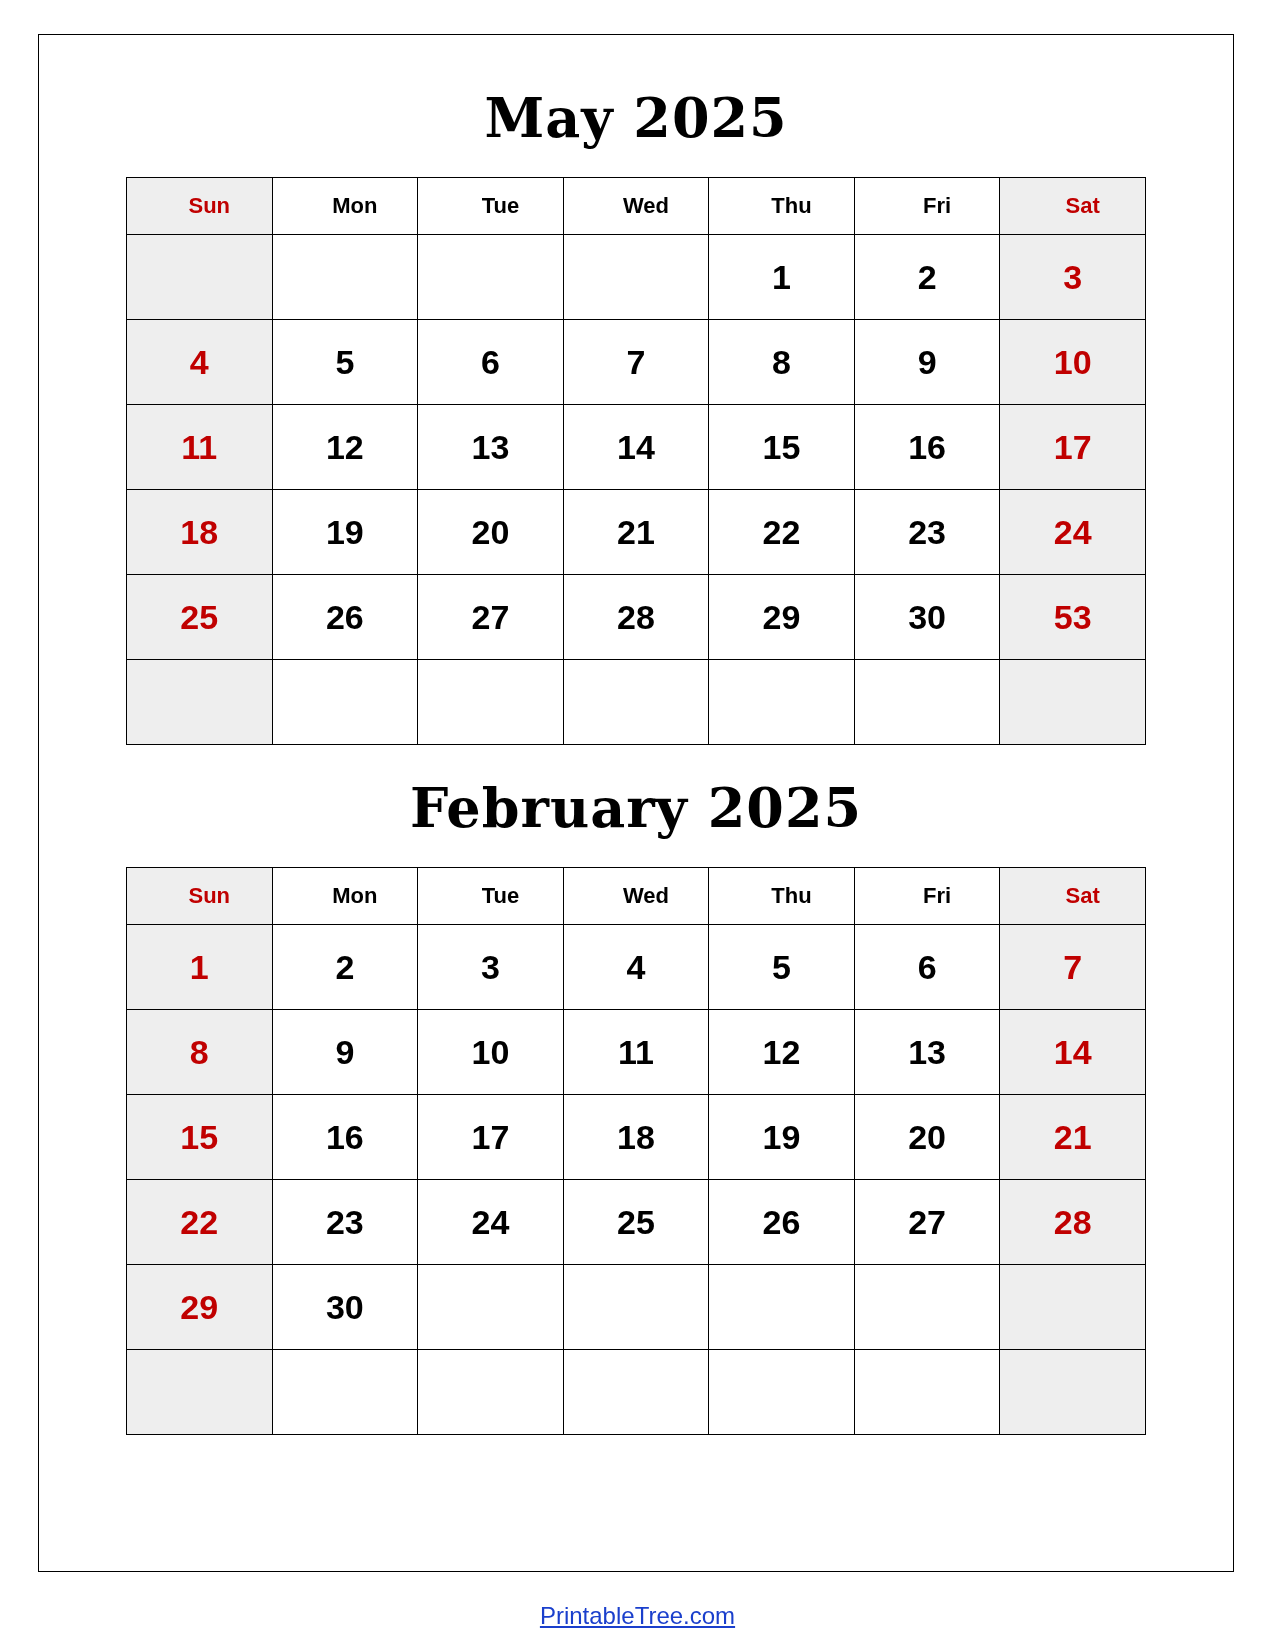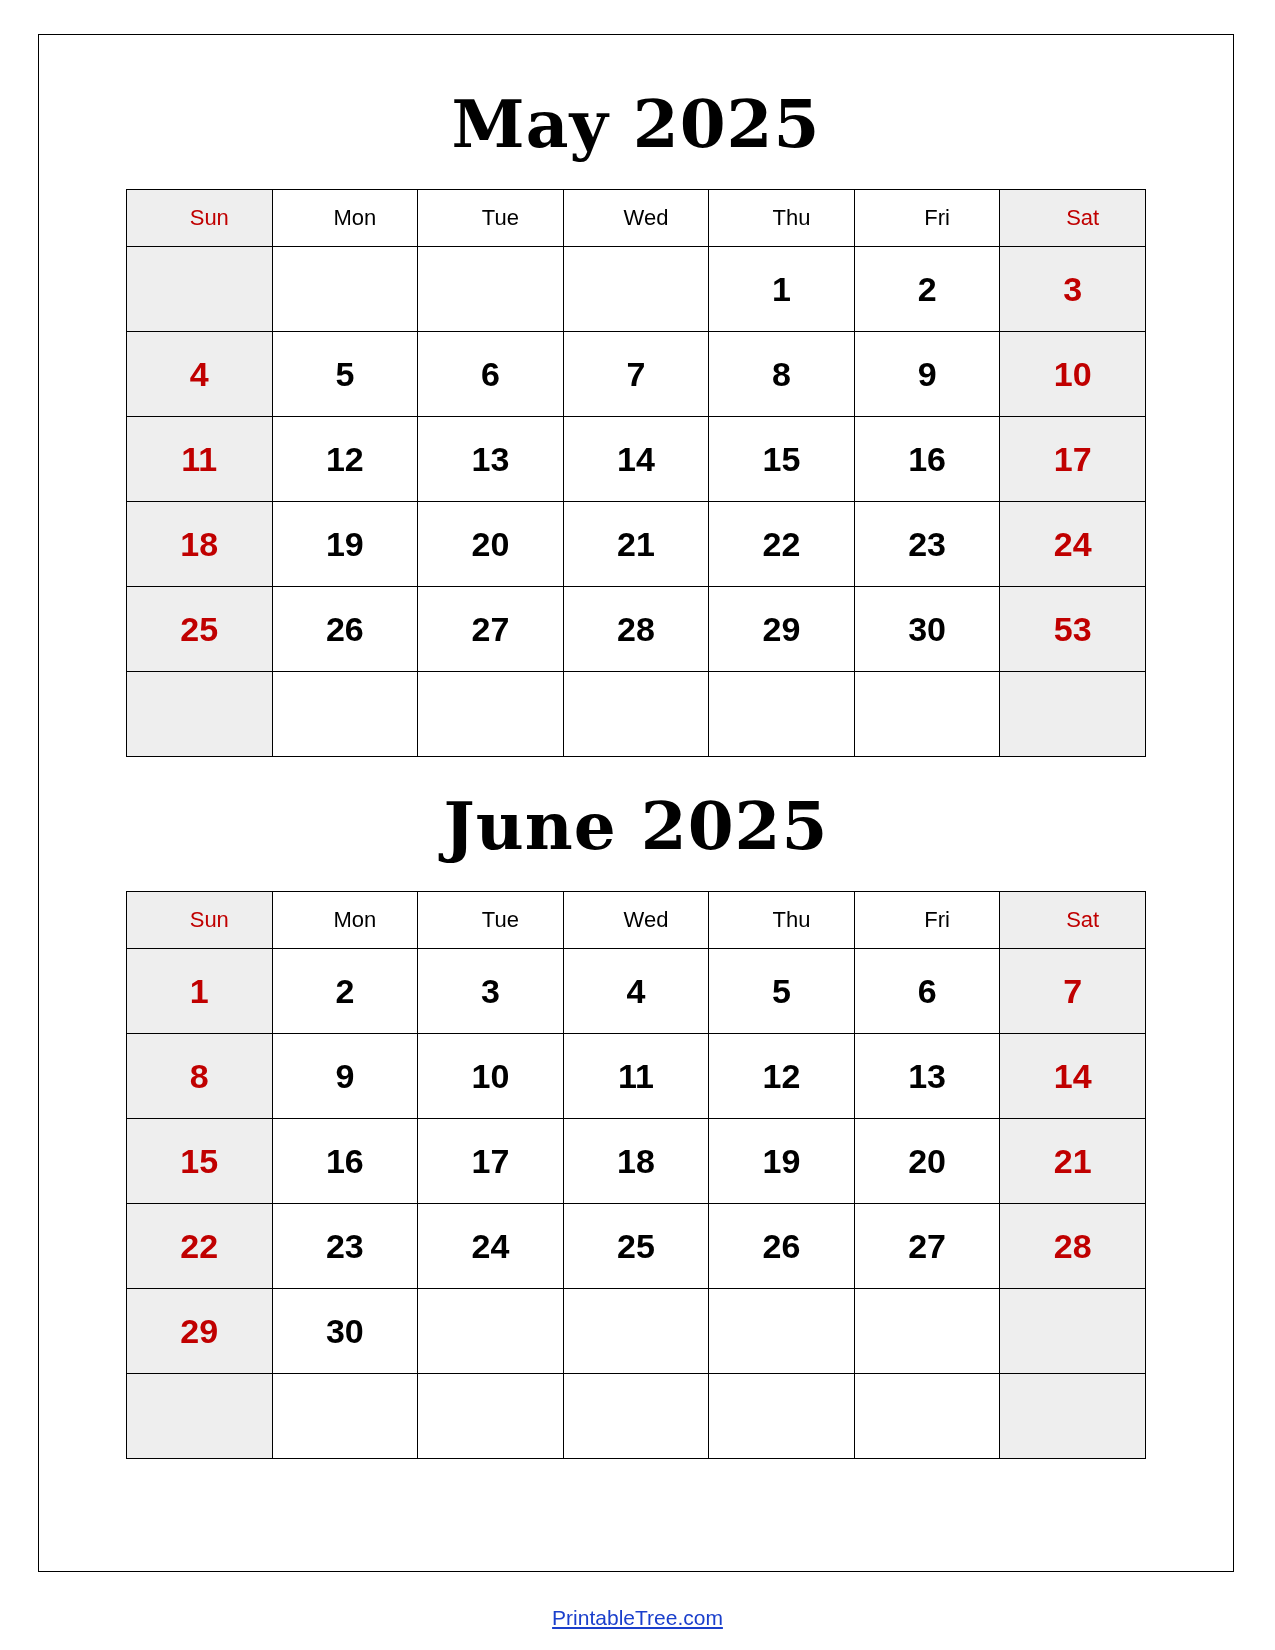--- a/index.html
+++ b/index.html
@@ -24,21 +24,21 @@
     background: #ffffff;
   }
   .month-block {
     width: 1020px;
     margin: 0 auto;
   }
   .month-title {
     text-align: center;
     font-family: "DejaVu Serif", serif;
     font-weight: bold;
-    font-size: 66px;
+    font-size: 54px;
     letter-spacing: 1px;
     color: #000000;
     line-height: 1;
   }
   #may-block .month-title { padding-top: 56px; padding-bottom: 32px; }
   #june-block .month-title { padding-top: 36px; padding-bottom: 32px; }
 
   table.cal {
     border-collapse: collapse;
     width: 1020px;
@@ -47,21 +47,21 @@
   }
   table.cal td, table.cal th {
     border: 1px solid #000000;
     text-align: center;
     vertical-align: middle;
     padding: 0;
   }
   table.cal th {
     height: 56px;
     font-size: 22px;
-    font-weight: normal;
+    font-weight: bold;
     font-family: "Liberation Sans", sans-serif;
     color: #000000;
     padding-left: 20px;
   }
   table.cal th.weekend-head {
     color: #c00000;
   }
   table.cal th.shaded, table.cal td.shaded {
     background: #eeeeee;
   }
@@ -77,21 +77,21 @@
   }
   .footer {
     position: absolute;
     left: 0;
     right: 0;
     bottom: 20px;
     text-align: center;
   }
   .footer a {
     font-family: "Liberation Sans", sans-serif;
-    font-size: 21px;
+    font-size: 24px;
     color: #1a3fcc;
     text-decoration: underline;
   }
 </style>
 </head>
 <body>
 
 <div class="page">
 
   <div class="month-block" id="may-block">
@@ -161,21 +161,21 @@
           <td></td>
           <td></td>
           <td></td>
           <td class="shaded weekend"></td>
         </tr>
       </tbody>
     </table>
   </div>
 
   <div class="month-block" id="june-block">
-    <div class="month-title">June 2025</div>
+    <div class="month-title">February 2025</div>
     <table class="cal">
       <thead>
         <tr>
           <th class="shaded weekend-head">Sun</th>
           <th>Mon</th>
           <th>Tue</th>
           <th>Wed</th>
           <th>Thu</th>
           <th>Fri</th>
           <th class="shaded weekend-head">Sat</th>

